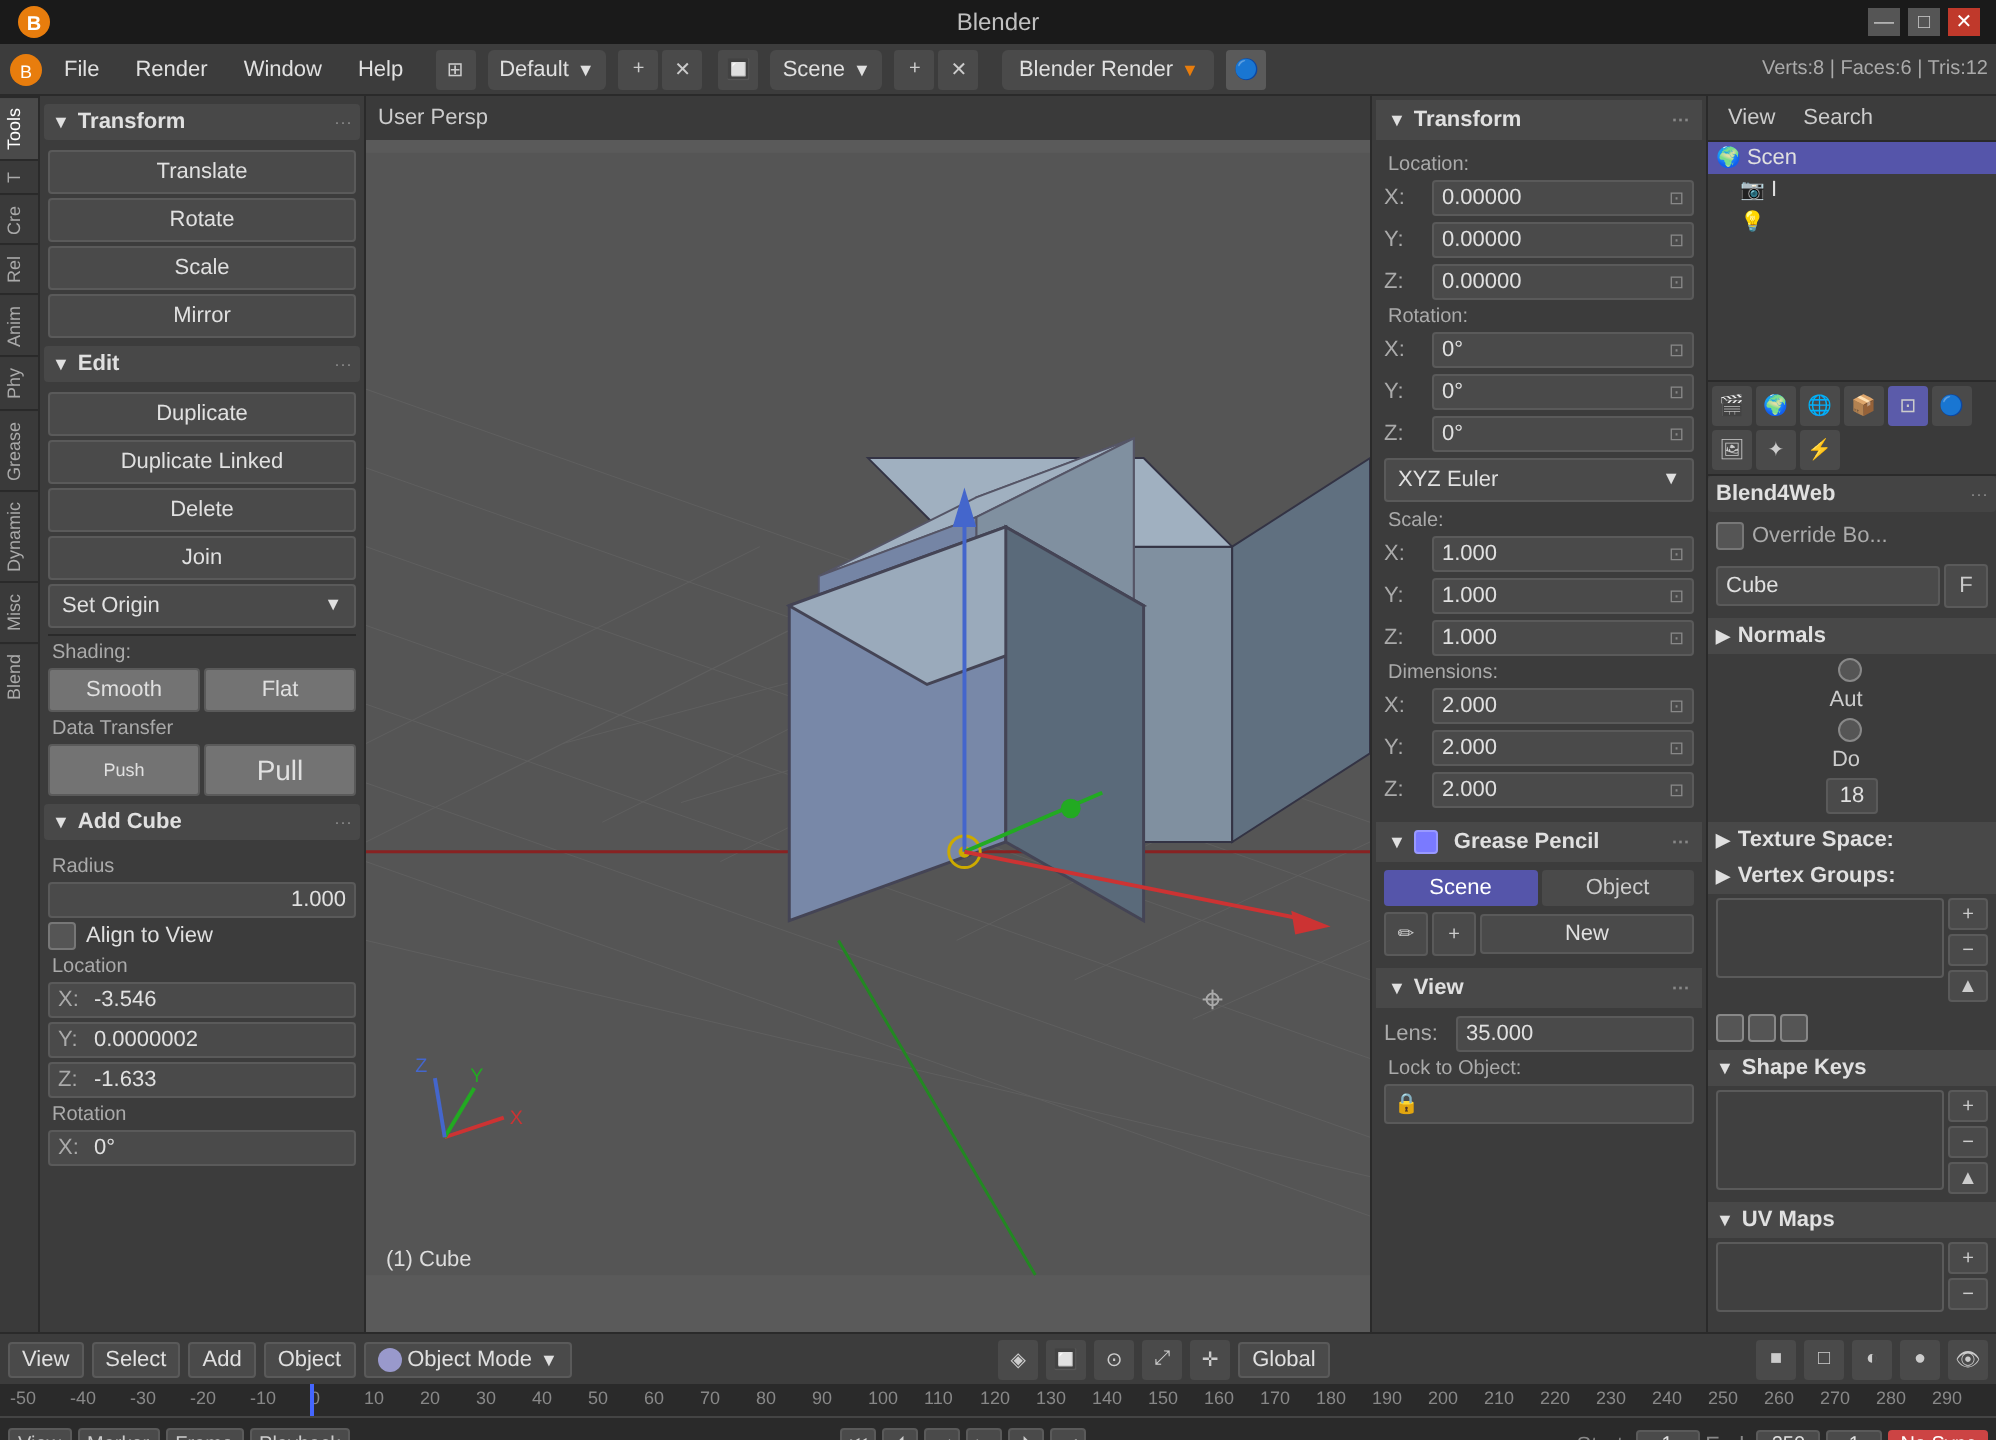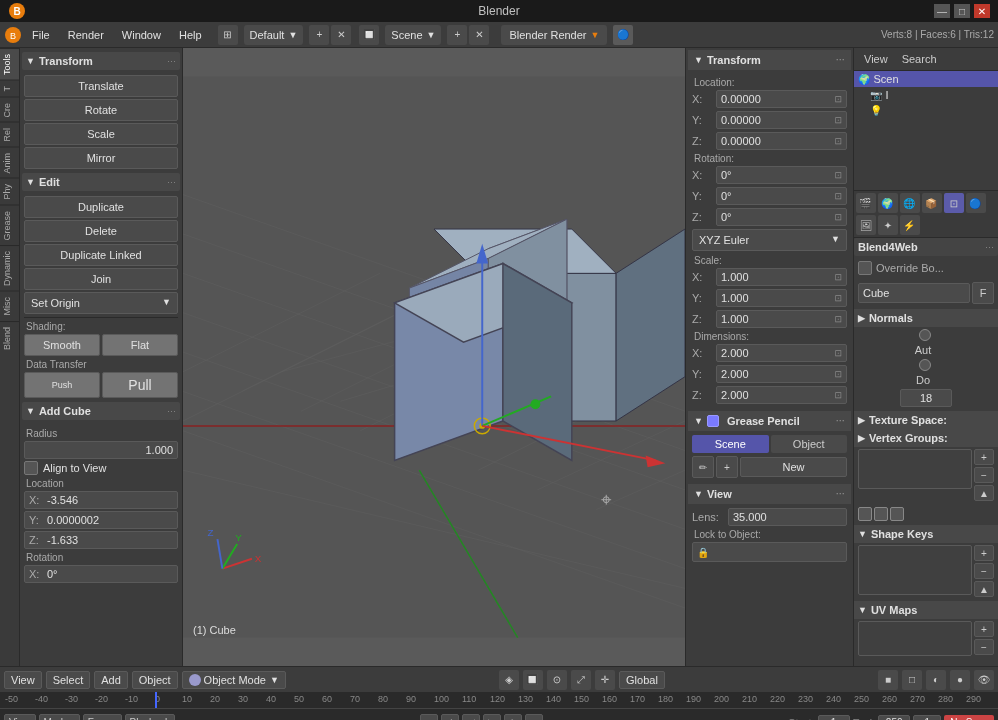--- a/index.html
+++ b/index.html
@@ -544,21 +544,21 @@
       margin-right: 2px;
     }
     .radio-label { font-size: 11px; color: #ccc; margin-right: 6px; }
     .normals-num {
       background: #4a4a4a;
       border: 1px solid #5a5a5a;
       padding: 2px 4px;
       border-radius: 2px;
       font-size: 11px;
       color: #e0e0e0;
-      width: 52px;
+      width: 26px;
       text-align: center;
     }
     .uv-btn {
       width: 20px;
       height: 16px;
       background: #4a4a4a;
       border: 1px solid #5a5a5a;
       cursor: pointer;
       border-radius: 2px;
       display: flex;
@@ -719,22 +719,22 @@
         <button class="tool-btn">Mirror</button>
       </div>
 
       <div class="panel-section-header">
         <span class="arrow">▼</span>
         <span class="label">Edit</span>
         <span class="section-options">···</span>
       </div>
       <div class="section-body">
         <button class="tool-btn">Duplicate</button>
+        <button class="tool-btn">Duplicate Linked</button>
         <button class="tool-btn">Delete</button>
-        <button class="tool-btn">Duplicate Linked</button>
         <button class="tool-btn">Join</button>
         <div class="dropdown-btn">
           <span>Set Origin</span>
           <span style="font-size:9px;">▼</span>
         </div>
         <div class="divider-line"></div>
         <div class="sub-label">Shading:</div>
         <div class="tool-btn-row">
           <button class="tool-btn-half">Smooth</button>
           <button class="tool-btn-half">Flat</button>
@@ -776,20 +776,23 @@
         <div class="sub-label">Rotation</div>
         <div class="num-field">
           <span class="field-label">X:</span>
           <span class="field-val">0°</span>
         </div>
       </div>
     </div>
   </div>
 
   <div class="viewport">
+    <div class="viewport-header">
+      <span>User Persp</span>
+    </div>
 
     <svg class="viewport-svg" viewBox="0 0 510 570">
 
       <rect width="510" height="570" fill="#555"></rect>
 
       <g stroke="#666" stroke-width="0.5" opacity="0.6">
         <line x1="0" y1="120" x2="510" y2="300"></line>
         <line x1="0" y1="160" x2="510" y2="340"></line>
         <line x1="0" y1="200" x2="510" y2="380"></line>
         <line x1="0" y1="240" x2="510" y2="420"></line>

